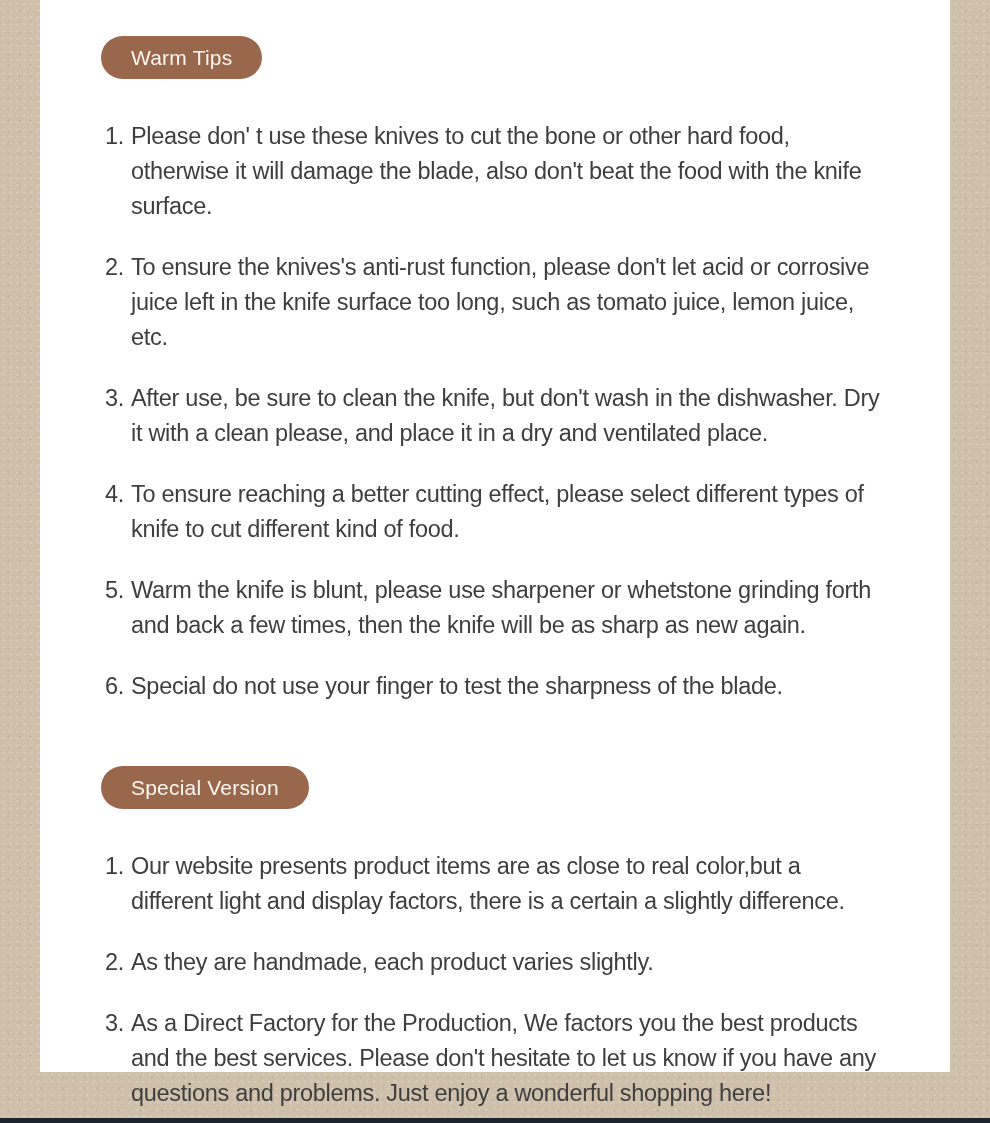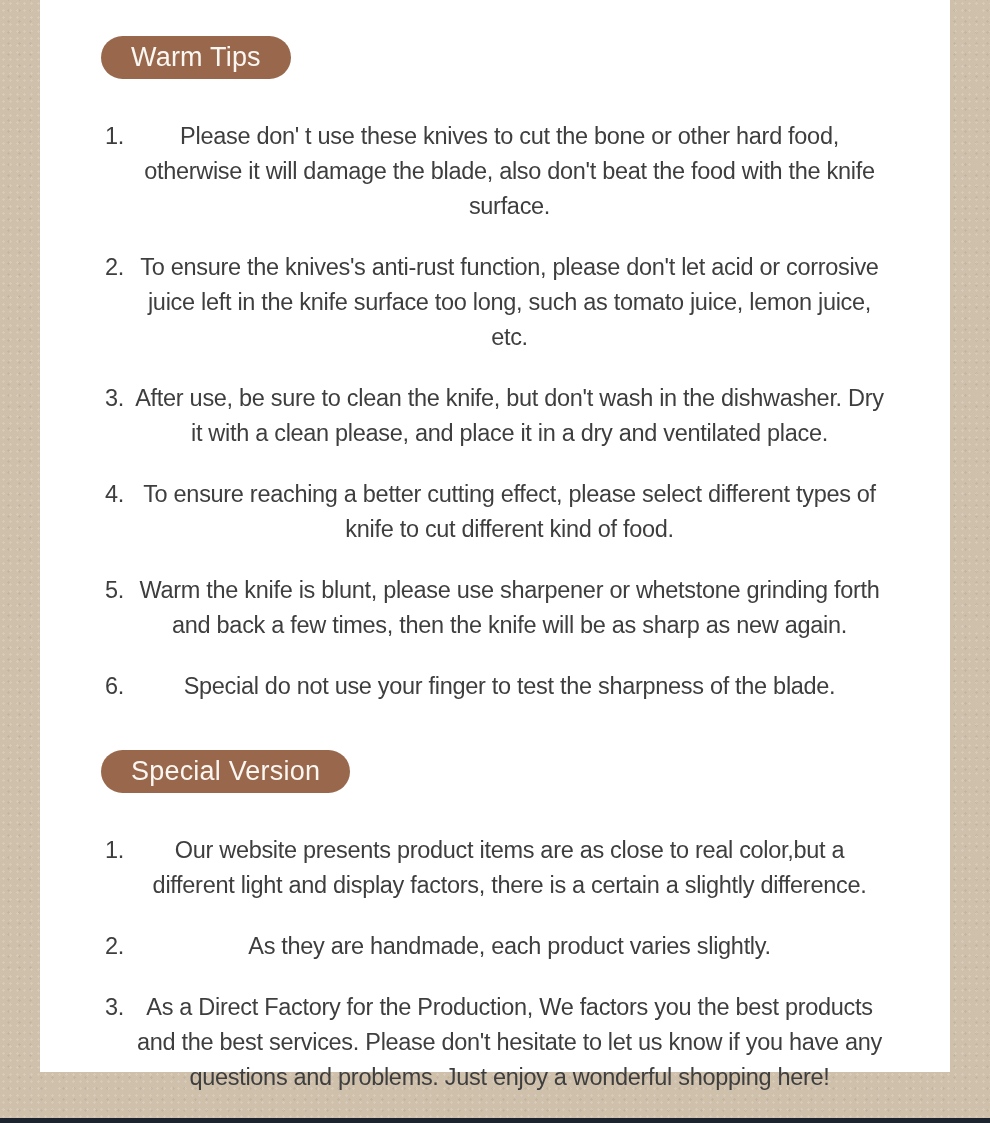--- a/index.html
+++ b/index.html
@@ -23,21 +23,21 @@
     width: 910px;
     height: 1072px;
     background: #ffffff;
     box-sizing: border-box;
     padding: 36px 62px 0 61px;
   }
   .badge {
     display: inline-block;
     background: #99684c;
     color: #faf6f1;
-    font-size: 27px;
+    font-size: 21px;
     line-height: 43px;
     height: 43px;
     padding: 0 30px;
     border-radius: 22px;
     letter-spacing: 0.2px;
   }
   .tip-list {
     list-style: none;
     margin: 40px 0 0 0;
     padding: 0 0 0 4px;
@@ -49,23 +49,22 @@
     font-size: 23.5px;
     line-height: 35px;
     letter-spacing: -0.3px;
   }
   .tip-num {
     flex: 0 0 26px;
     text-align: left;
   }
   .tip-text {
     flex: 1;
-    text-align: center;
   }
-  .section-special { margin-top: 46px; }
+  .section-special { margin-top: 62px; }
   .footer-bar {
     position: absolute;
     left: 0;
     bottom: 0;
     width: 100%;
     height: 5px;
     background: #1c2430;
   }
 </style>
 </head>

